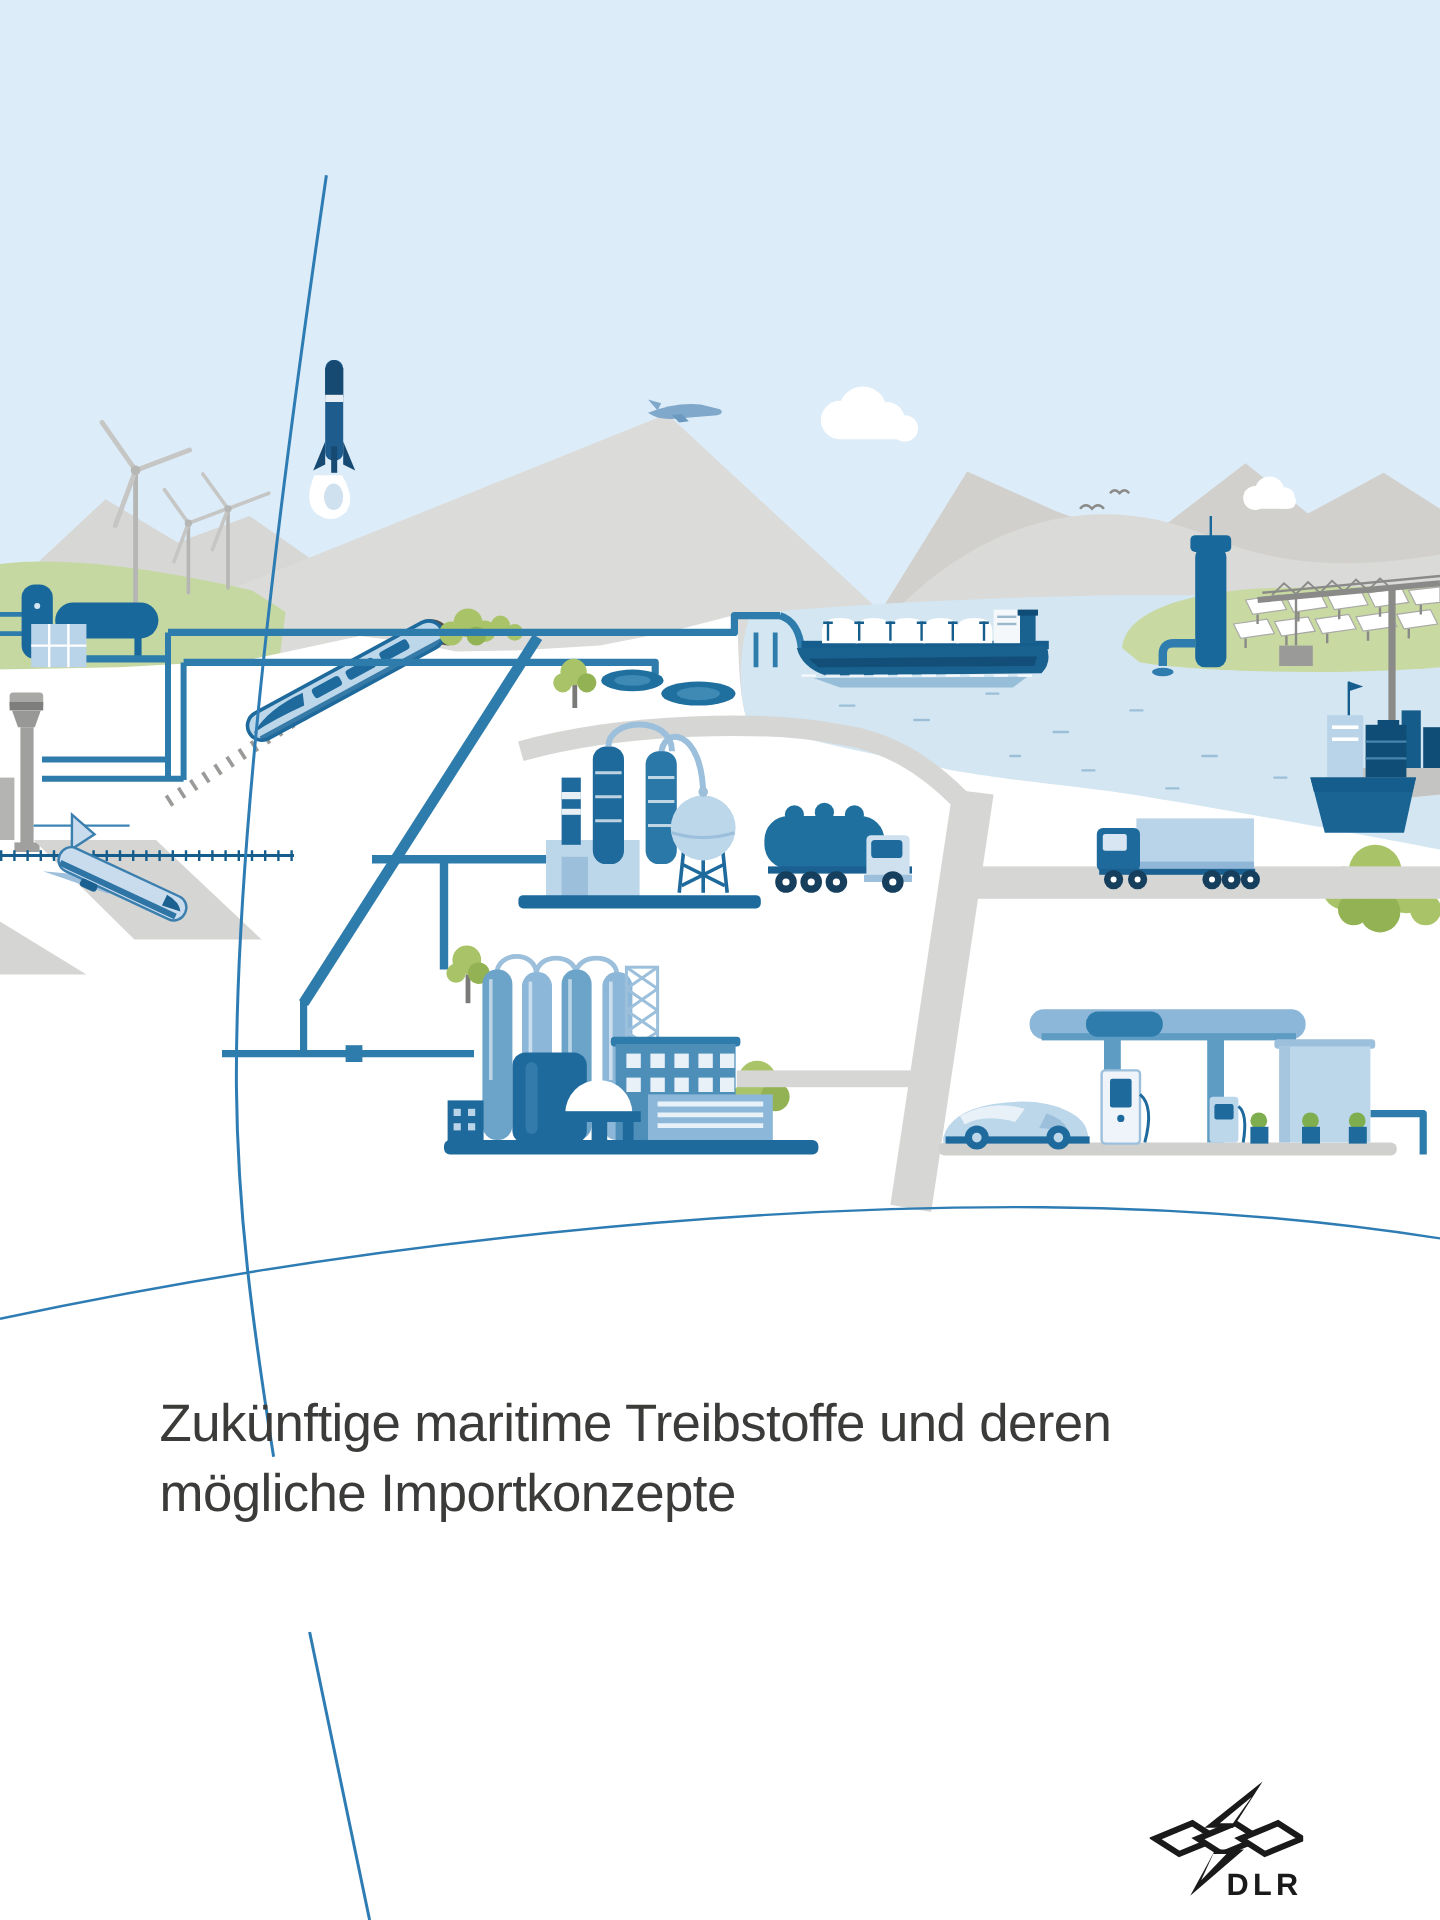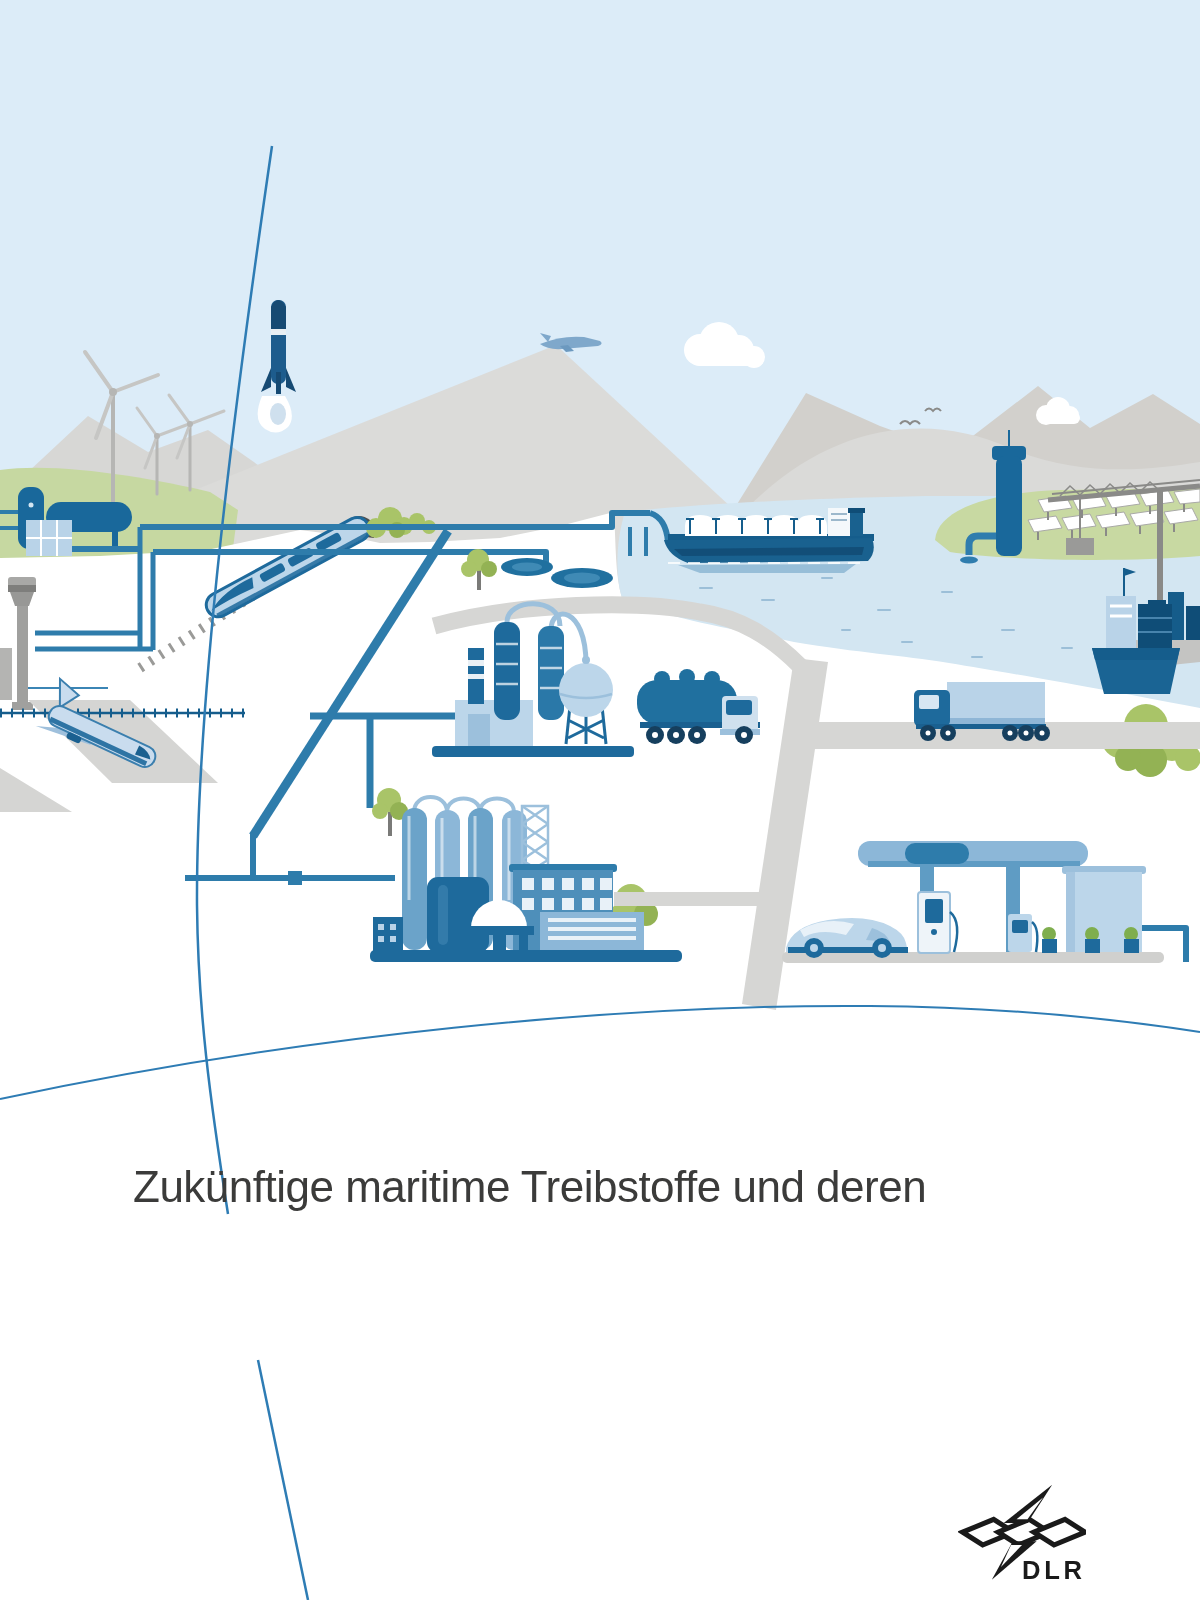--- a/index.html
+++ b/index.html
@@ -494,20 +494,21 @@
 
     <g stroke="#2e7cb4" fill="none">
       <path d="M272,146 C235,400 196,700 197,905 C198,1010 210,1100 228,1214" stroke-width="2.5"></path>
       <path d="M258,1360 C275,1440 292,1520 308,1600" stroke-width="2.5"></path>
       <path d="M0,1099 C300,1035 620,1004 870,1006 C1000,1007 1110,1018 1200,1032" stroke-width="2"></path>
     </g>
   </svg>
 
   <div class="title-block">
     <div class="title-line">Zukünftige maritime Treibstoffe und deren</div>
+    <div class="title-line">mögliche Importkonzepte</div>
   </div>
 
   <svg class="dlr-logo" viewBox="0 0 140 112">
     <g>
       <g fill="#ffffff" stroke="#1a1a1a" stroke-width="5.5" stroke-linejoin="miter">
         <polygon points="5,54 39,40 61,54 27,68"></polygon>
         <polygon points="44,54 78,40 100,54 66,68"></polygon>
         <polygon points="83,54 117,40 139,54 105,68"></polygon>
       </g>
       <polygon points="103,2 50,44 76,44" fill="#1a1a1a"></polygon>

